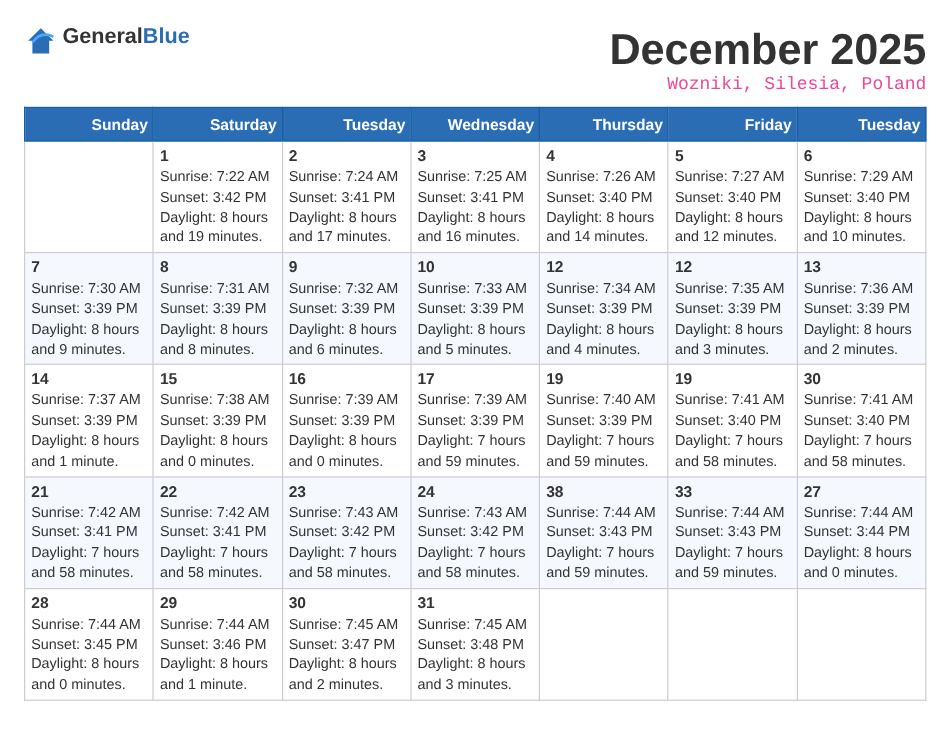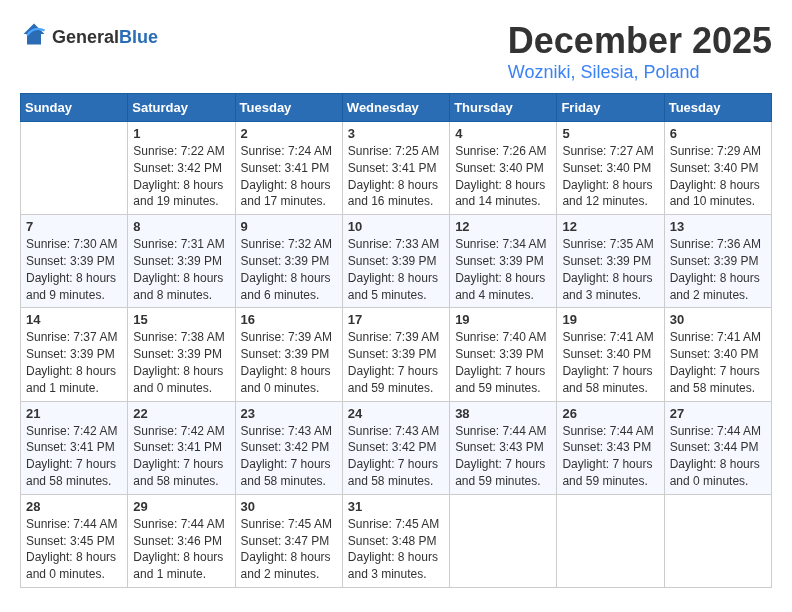--- a/index.html
+++ b/index.html
@@ -11,58 +11,60 @@
       padding: 20px;
     }
     .header {
       display: flex;
       justify-content: space-between;
       align-items: flex-start;
       margin-bottom: 10px;
     }
     .logo {
       display: flex;
-      align-items: flex-end;
+      align-items: flex-start;
       gap: 4px;
     }
     .logo-text-general {
       font-size: 18px;
       font-weight: bold;
       color: #333;
     }
     .logo-text-blue {
       font-size: 18px;
       font-weight: bold;
       color: #2a6db5;
     }
     .logo-icon {
       width: 28px;
       height: 28px;
     }
     .title-area {
+      text-align: right;
     }
     .month-title {
       font-size: 36px;
       font-weight: bold;
       color: #333;
     }
     .location {
-      font-size: 18px;
-      color: #3b82f6;
+      font-size: 15px;
+      color: #ec4899;
+      font-family: Liberation Mono, monospace;
     }
     .calendar {
       width: 100%;
       border-collapse: collapse;
       font-size: 11px;
     }
     .calendar th {
       background-color: #2a6db5;
       color: #fff;
       padding: 6px 4px;
-      text-align: left;
+      text-align: right;
       font-size: 13px;
       font-weight: bold;
       border: 1px solid #1a5da0;
     }
     .calendar td {
       border: 1px solid #ccc;
       vertical-align: top;
       padding: 4px 5px;
       width: calc(100%/7);
       height: 80px;
@@ -227,21 +229,21 @@
         </td>
         <td>
           <span class="day-number">24</span>
           <div class="day-info">Sunrise: 7:43 AM<br>Sunset: 3:42 PM<br>Daylight: 7 hours and 58 minutes.</div>
         </td>
         <td>
           <span class="day-number">38</span>
           <div class="day-info">Sunrise: 7:44 AM<br>Sunset: 3:43 PM<br>Daylight: 7 hours and 59 minutes.</div>
         </td>
         <td>
-          <span class="day-number">26</span>
+          <span class="day-number">33</span>
           <div class="day-info">Sunrise: 7:44 AM<br>Sunset: 3:43 PM<br>Daylight: 7 hours and 59 minutes.</div>
         </td>
         <td>
           <span class="day-number">27</span>
           <div class="day-info">Sunrise: 7:44 AM<br>Sunset: 3:44 PM<br>Daylight: 8 hours and 0 minutes.</div>
         </td>
       </tr>
       <tr>
         <td>
           <span class="day-number">28</span>

